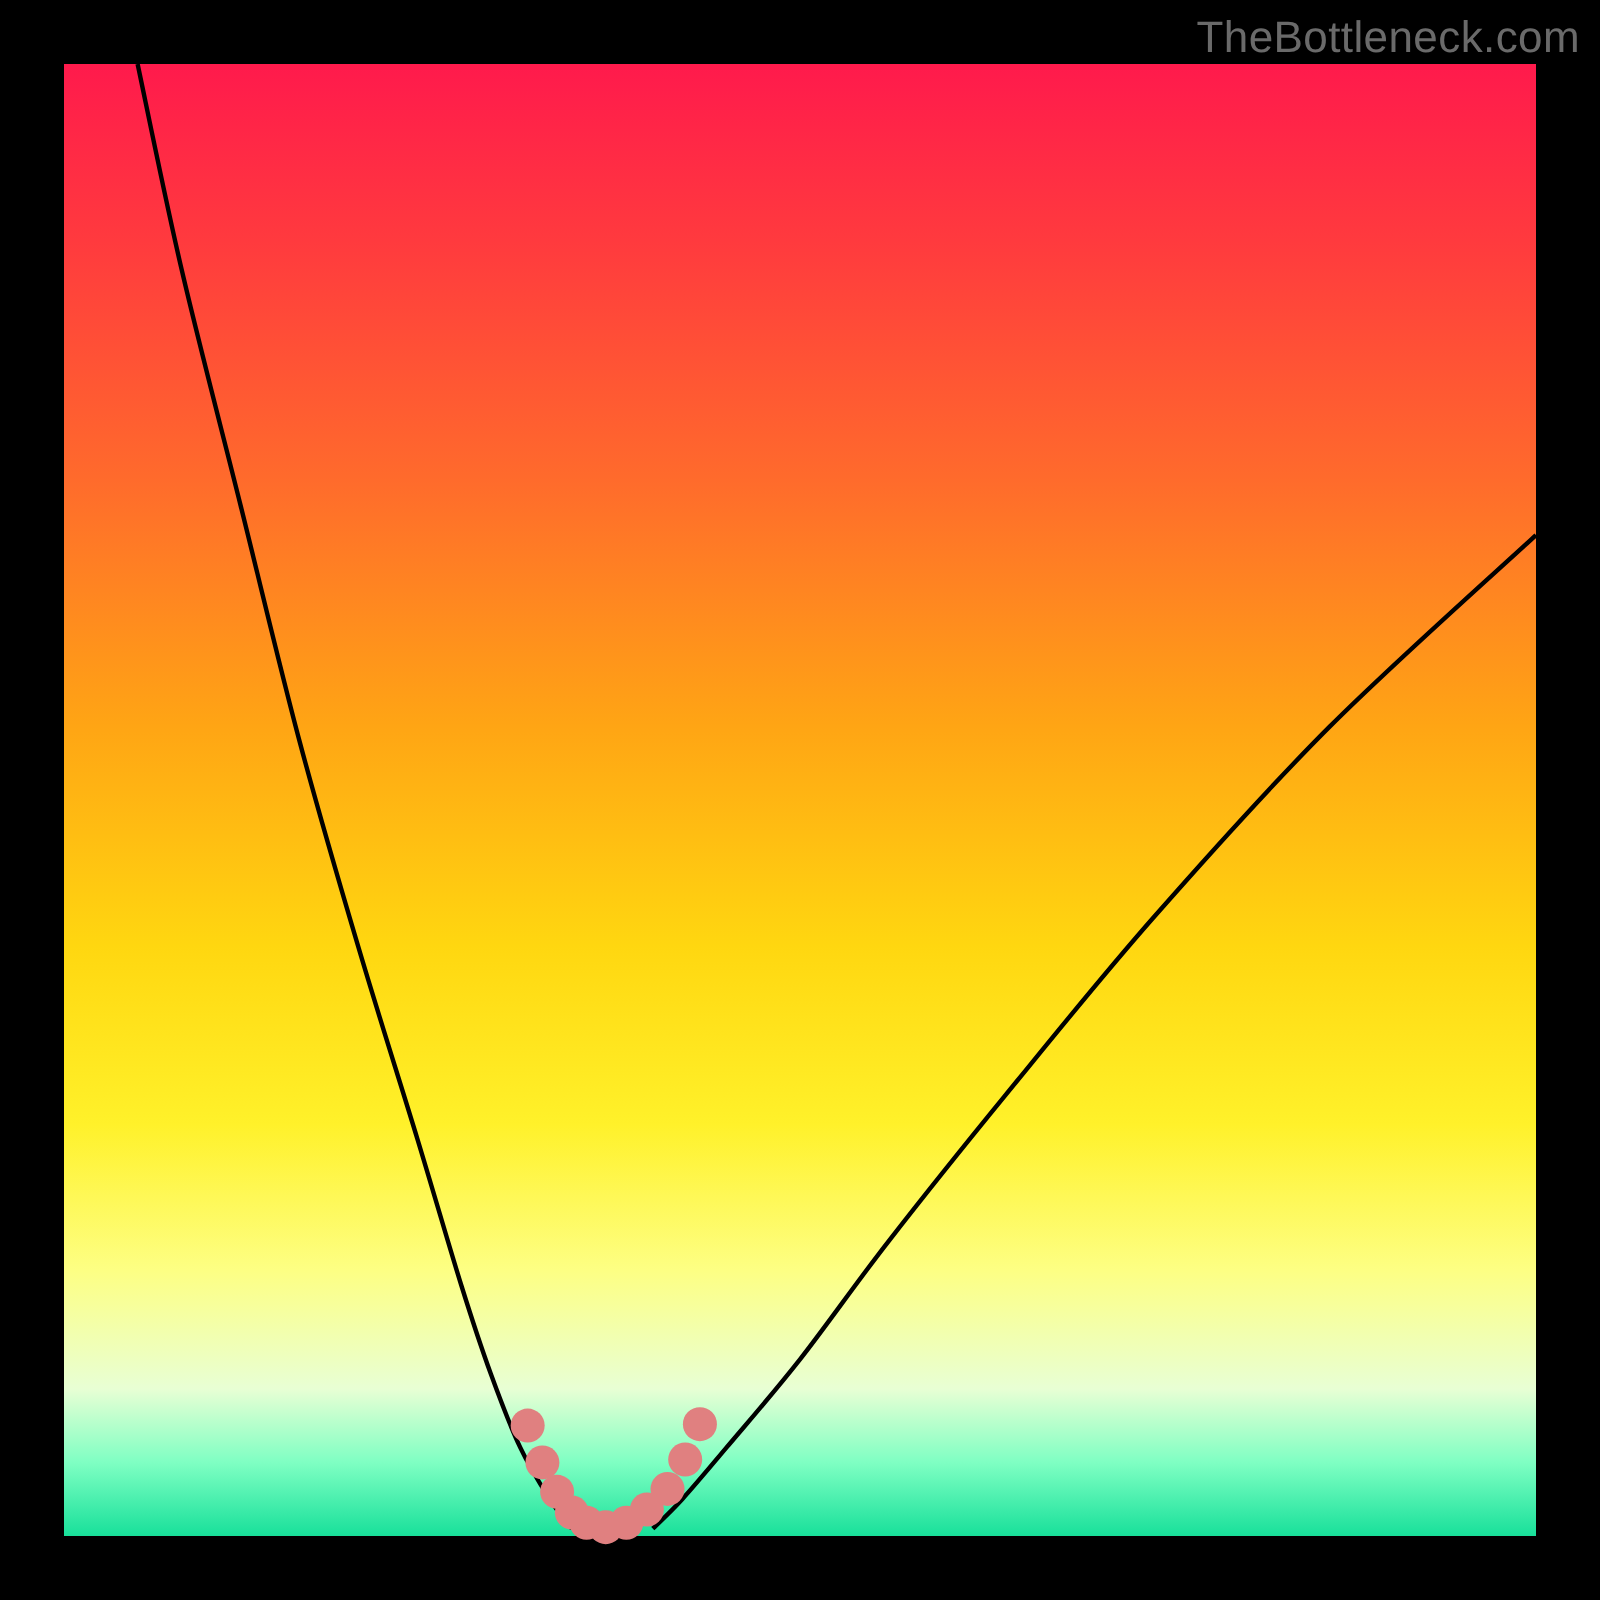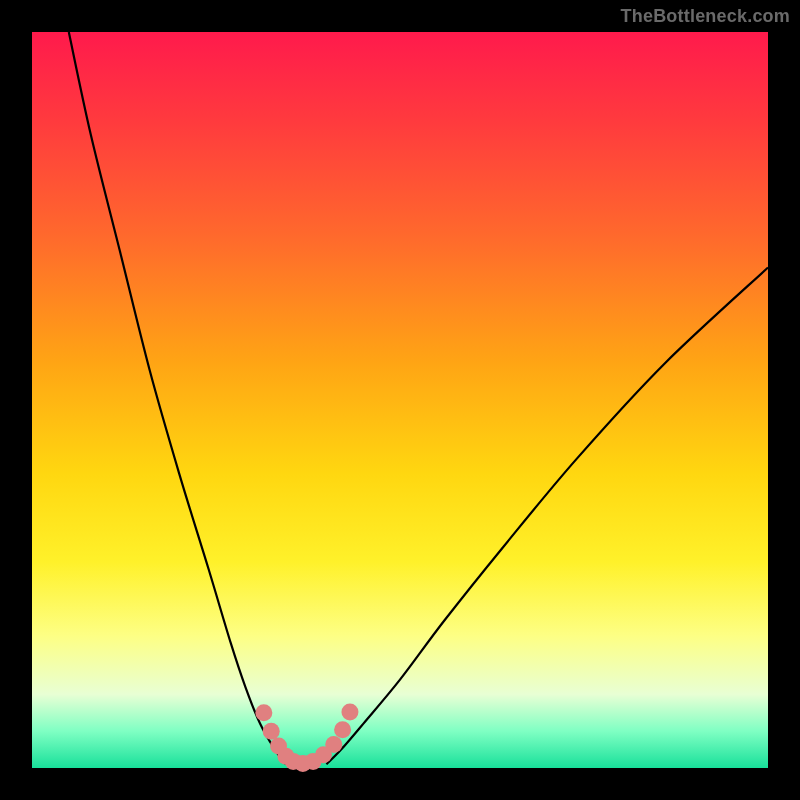--- a/index.html
+++ b/index.html
@@ -42,22 +42,22 @@
     top: 0;
     width: 736px;
     height: 736px;
     overflow: visible;
   }
   .watermark {
     position: absolute;
     top: 6px;
     right: 10px;
     font-family: Arial, Helvetica, sans-serif;
-    font-size: 18px;
-    font-weight: 700;
+    font-size: 22px;
+    font-weight: 400;
     color: #6a6a6a;
     letter-spacing: 0.2px;
     user-select: none;
   }
 </style>
 </head>
 <body>
 
 <div class="frame">
   <div class="watermark">TheBottleneck.com</div>

